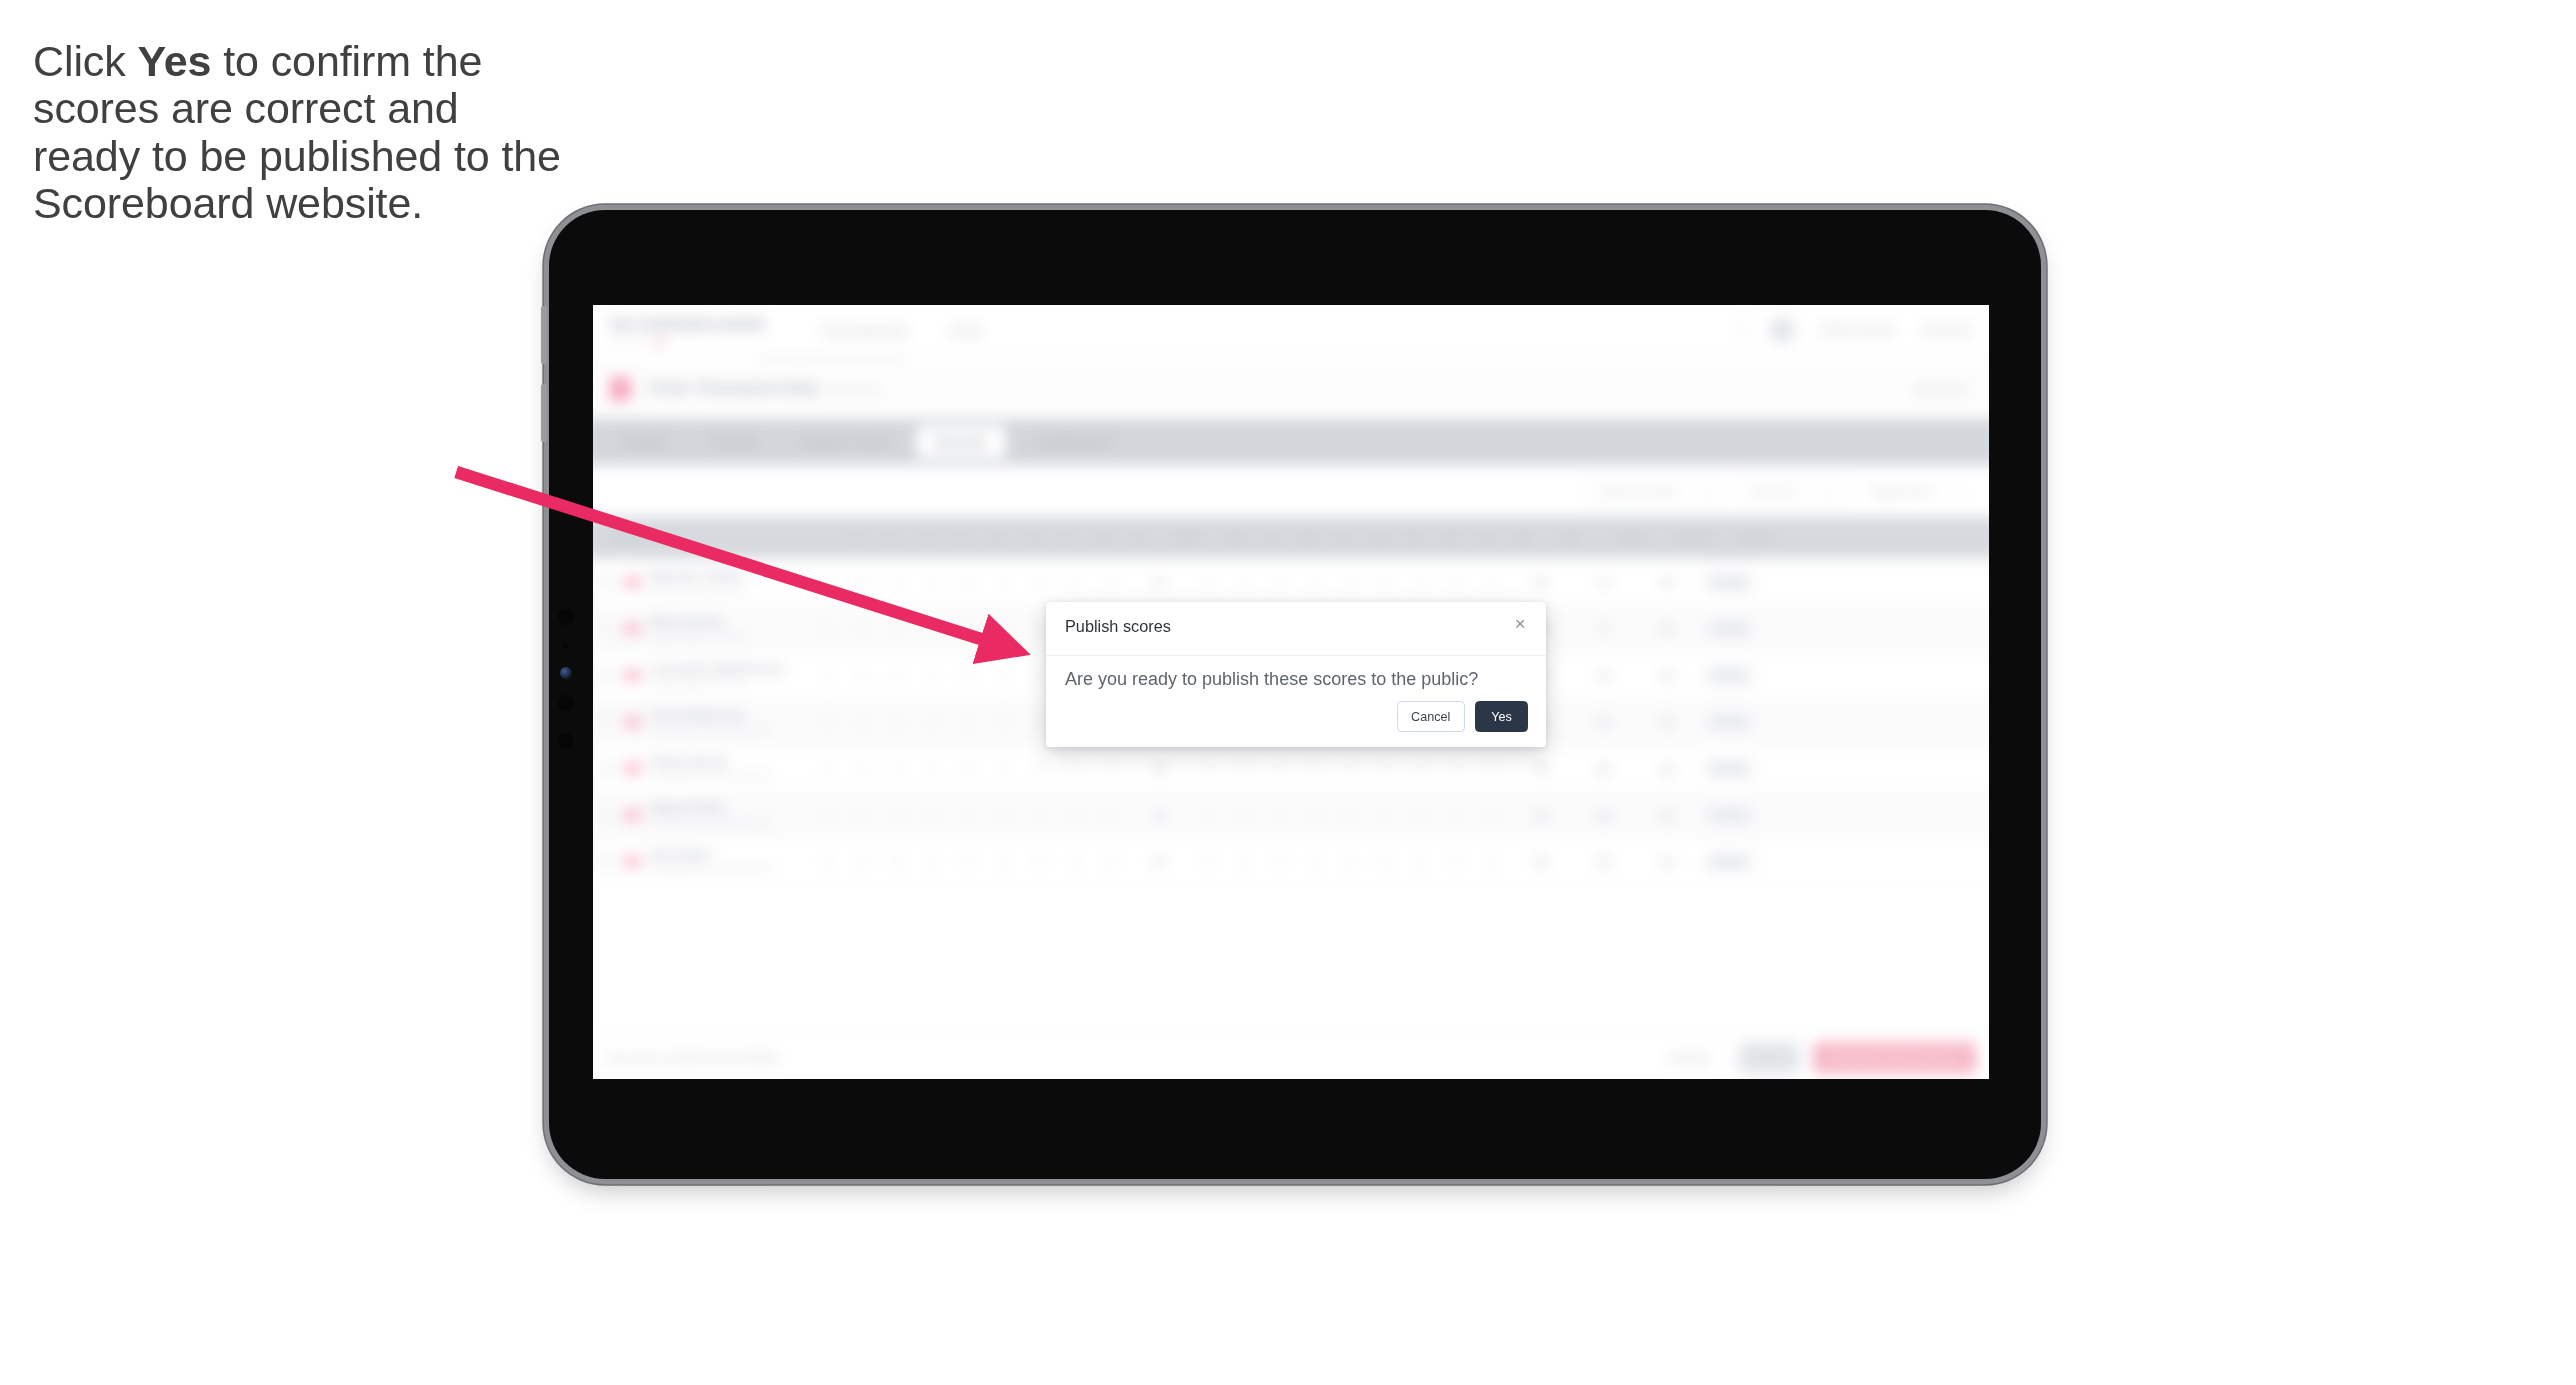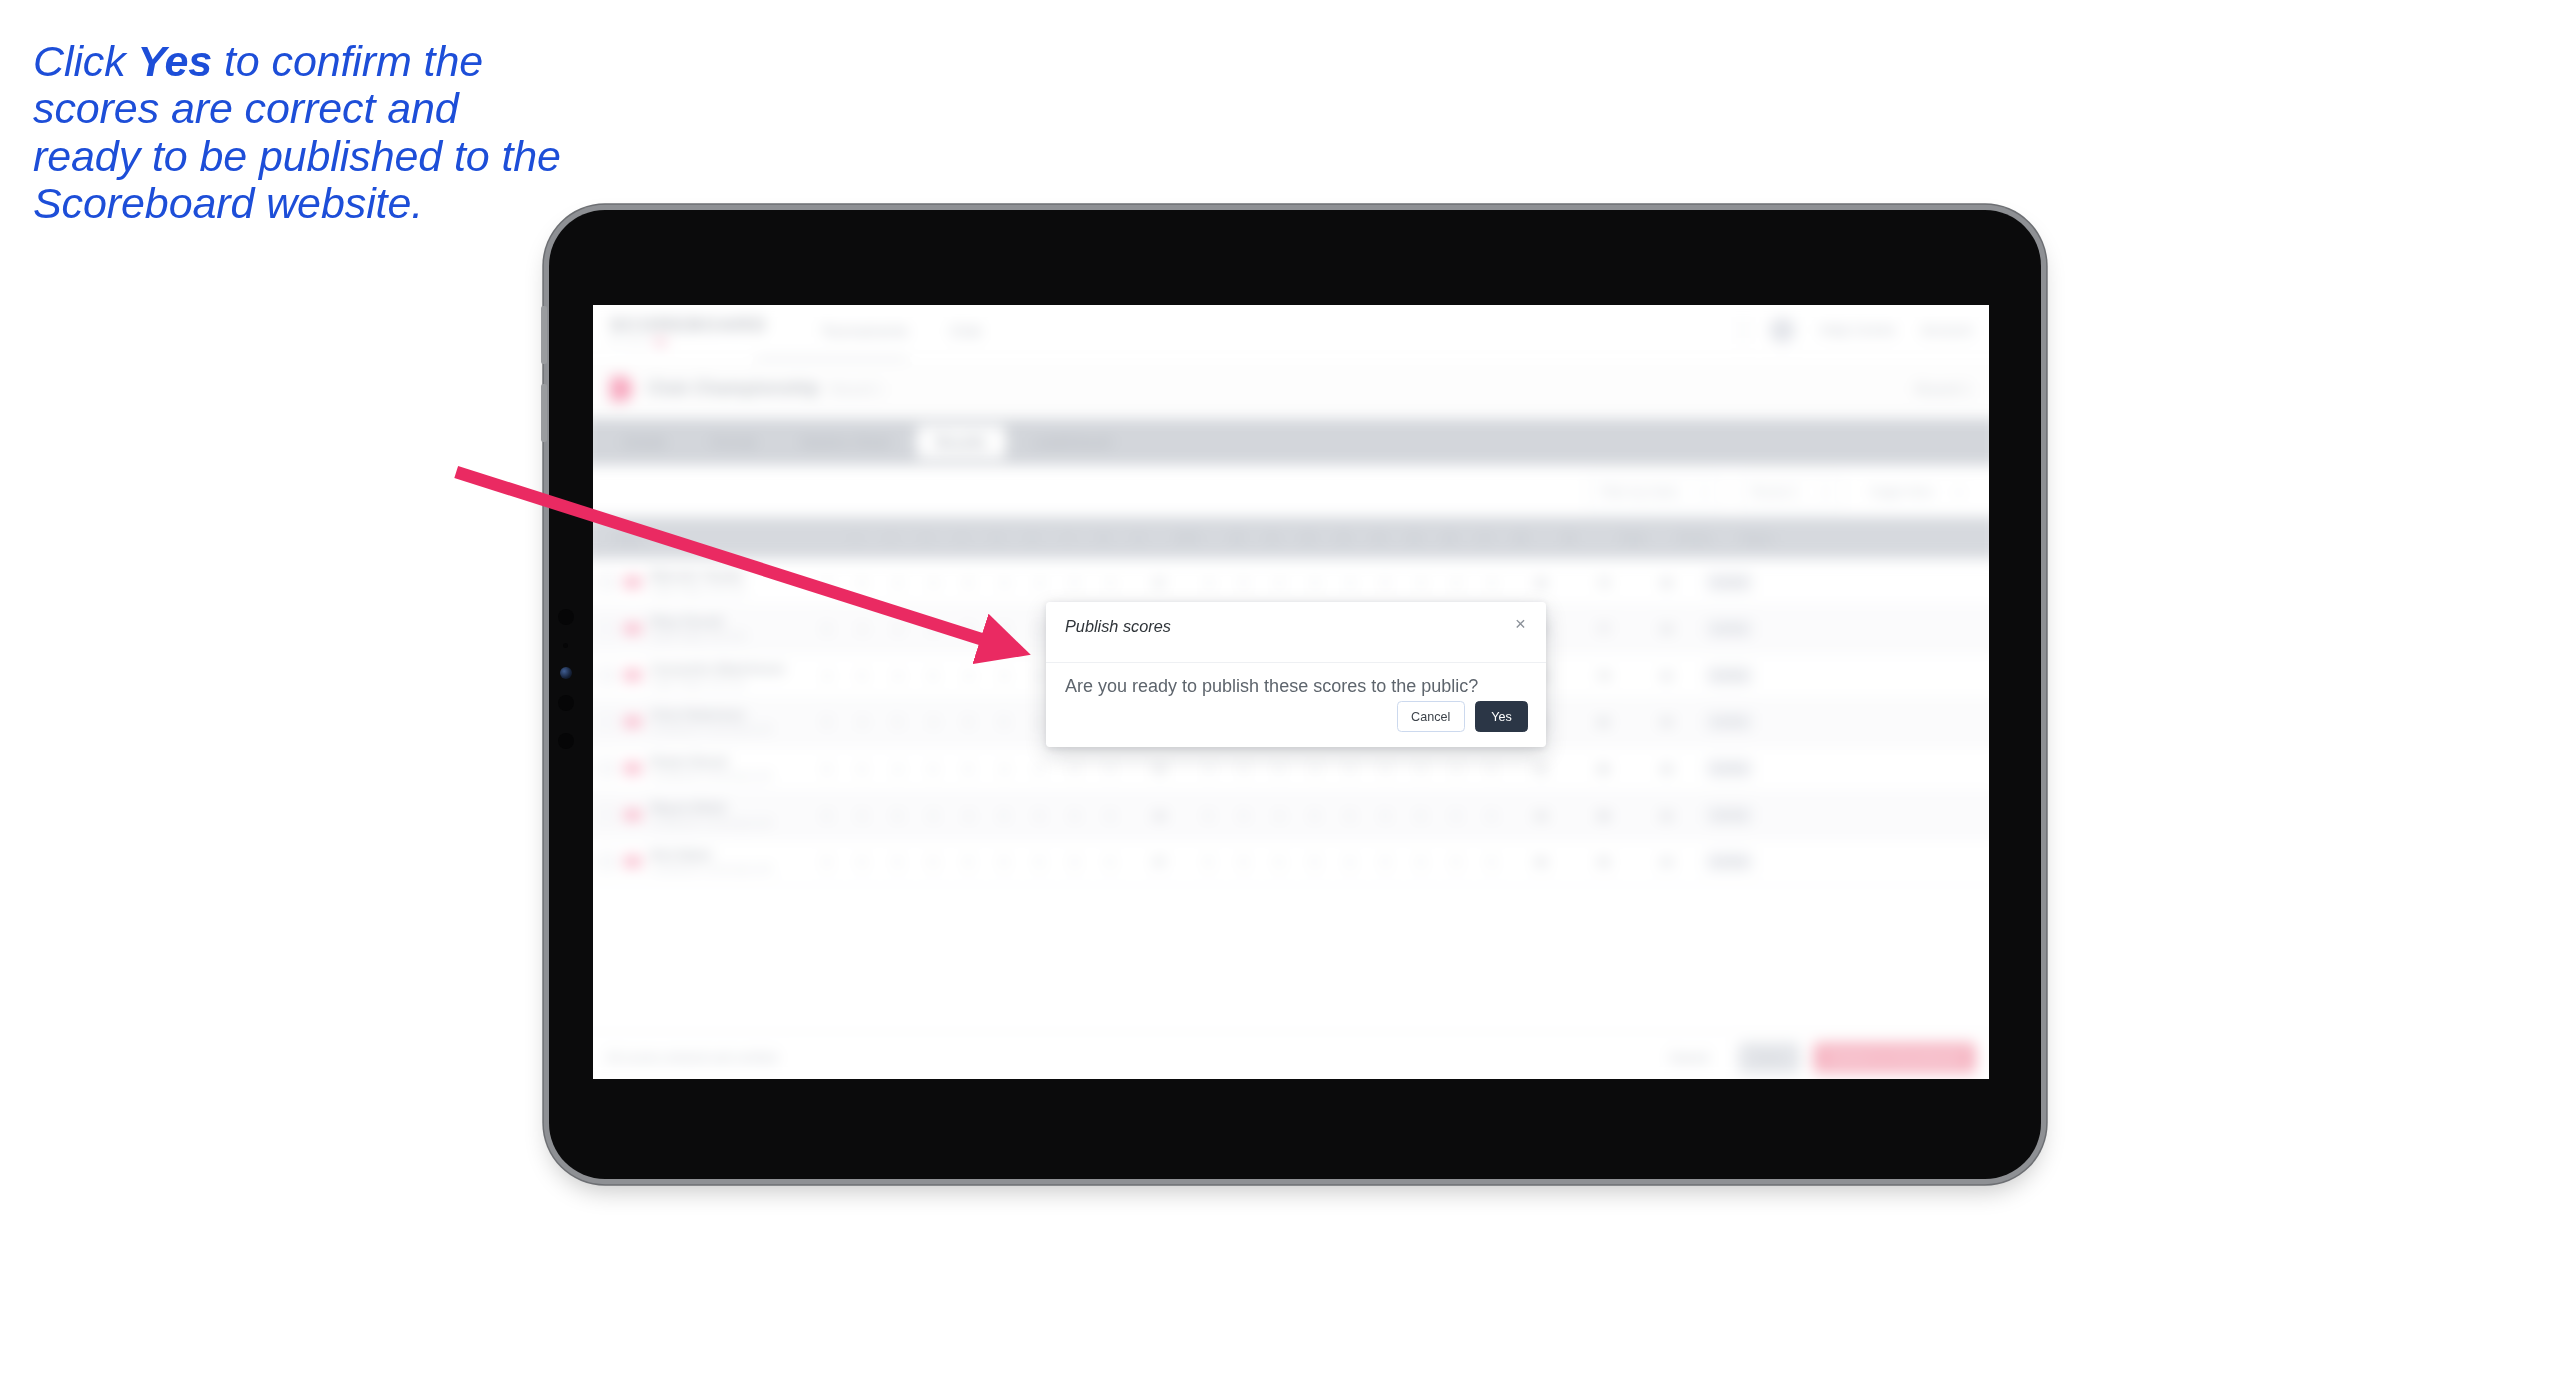--- a/index.html
+++ b/index.html
@@ -18,24 +18,23 @@
 
   
   #caption {
     position: absolute;
     left: 33px;
     top: 38px;
     width: 532px;
     font-family: "Liberation Sans", sans-serif;
     font-size: 43px;
     line-height: 1.10;
-    color: #1d4ed8;
+    color: #404040;
     letter-spacing: -0.1px;
     font-weight: 400;
-    font-style: italic;
   }
   #caption b { font-weight: 700; }
 
   
   #arrow-svg {
     position: absolute;
     left: 0; top: 0;
     width: 2576px;
     height: 1386px;
     pointer-events: none;
@@ -392,23 +391,22 @@
     width: 500px;
     height: 145px;
     background: #ffffff;
     border-radius: 3.7px;
     box-shadow: 0 7.4px 22px rgba(20,26,40,0.16),
                 0 1.5px 6px rgba(20,26,40,0.10);
     box-sizing: border-box;
   }
   .modal-head {
     position: relative;
-    padding: 15px 19px 26px 19px;
+    padding: 15px 19px 19px 19px;
     border-bottom: 1.5px solid #eef0f3;
-    font-style: italic;
   }
   .modal-title {
     font-size: 16.3px;
     color: #2f3439;
     font-weight: 400;
   }
   .modal-close {
     position: absolute;
     right: 16.3px;
     top: 12px;

